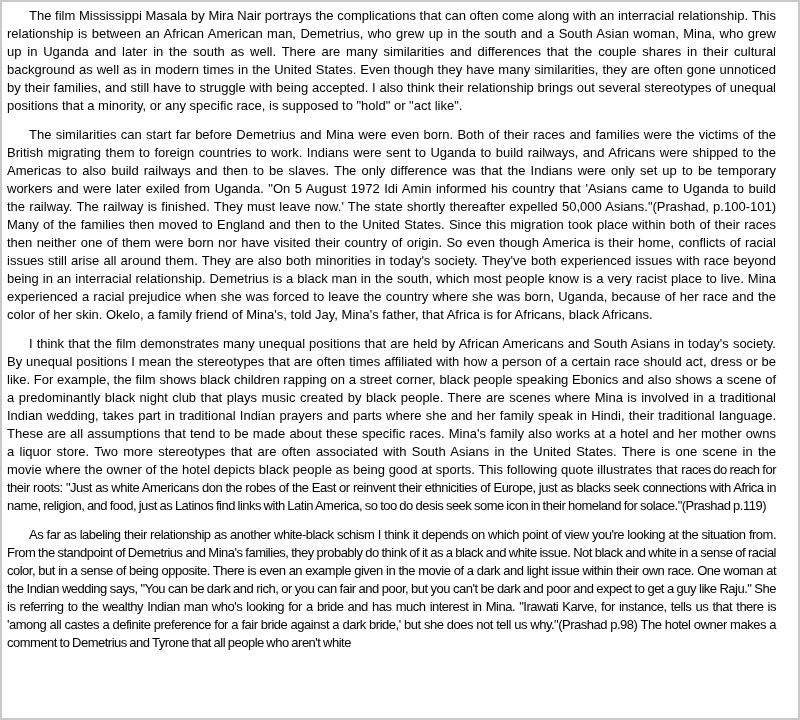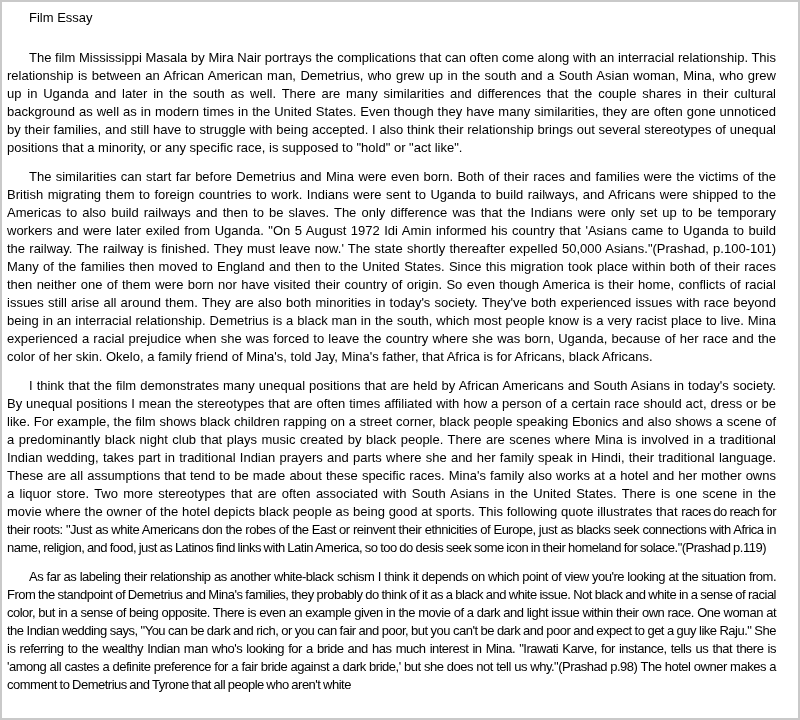--- a/index.html
+++ b/index.html
@@ -33,21 +33,20 @@
   .condensed-run {
     font-stretch: condensed;
     letter-spacing: -0.5px;
     word-spacing: -0.5px;
   }
 </style>
 </head>
 <body>
 
 <div class="page">
-  <div class="doc-title">Film Essay</div>
 
   <div class="doc-body">
     <p class="para">The film Mississippi Masala by Mira Nair portrays the complications that can often come along with an interracial relationship. This relationship is between an African American man, Demetrius, who grew up in the south and a South Asian woman, Mina, who grew up in Uganda and later in the south as well. There are many similarities and differences that the couple shares in their cultural background as well as in modern times in the United States. Even though they have many similarities, they are often gone unnoticed by their families, and still have to struggle with being accepted. I also think their relationship brings out several stereotypes of unequal positions that a minority, or any specific race, is supposed to "hold" or "act like".</p>
 
     <p class="para">The similarities can start far before Demetrius and Mina were even born. Both of their races and families were the victims of the British migrating them to foreign countries to work. Indians were sent to Uganda to build railways, and Africans were shipped to the Americas to also build railways and then to be slaves. The only difference was that the Indians were only set up to be temporary workers and were later exiled from Uganda. "On 5 August 1972 Idi Amin informed his country that 'Asians came to Uganda to build the railway. The railway is finished. They must leave now.' The state shortly thereafter expelled 50,000 Asians."(Prashad, p.100-101) Many of the families then moved to England and then to the United States. Since this migration took place within both of their races then neither one of them were born nor have visited their country of origin. So even though America is their home, conflicts of racial issues still arise all around them. They are also both minorities in today's society. They've both experienced issues with race beyond being in an interracial relationship. Demetrius is a black man in the south, which most people know is a very racist place to live. Mina experienced a racial prejudice when she was forced to leave the country where she was born, Uganda, because of her race and the color of her skin. Okelo, a family friend of Mina's, told Jay, Mina's father, that Africa is for Africans, black Africans.</p>
 
     <p class="para"><span class="normal-run">I think that the film demonstrates many unequal positions that are held by African Americans and South Asians in today's society. By unequal positions I mean the stereotypes that are often times affiliated with how a person of a certain race should act, dress or be like. For example, the film shows black children rapping on a street corner, black people speaking Ebonics and also shows a scene of a predominantly black night club that plays music created by black people. There are scenes where Mina is involved in a traditional Indian wedding, takes part in traditional Indian prayers and parts where she and her family speak in Hindi, their traditional language. These are all assumptions that tend to be made about these specific races. Mina's family also works at a hotel and her mother owns a liquor store. Two more stereotypes that are often associated with South Asians in the United States. There is one scene in the movie where the owner of the hotel depicts black people as being good at sports. This following quote illustrates that </span><span class="condensed-run">races do reach for their roots: "Just as white Americans don the robes of the East or reinvent their ethnicities of Europe, just as blacks seek connections with Africa in name, religion, and food, just as Latinos find links with Latin America, so too do desis seek some icon in their homeland for solace."(Prashad p.119)</span></p>
 
     <p class="para condensed">As far as labeling their relationship as another white-black schism I think it depends on which point of view you're looking at the situation from. From the standpoint of Demetrius and Mina's families, they probably do think of it as a black and white issue. Not black and white in a sense of racial color, but in a sense of being opposite. There is even an example given in the movie of a dark and light issue within their own race. One woman at the Indian wedding says, "You can be dark and rich, or you can fair and poor, but you can't be dark and poor and expect to get a guy like Raju." She is referring to the wealthy Indian man who's looking for a bride and has much interest in Mina. "Irawati Karve, for instance, tells us that there is 'among all castes a definite preference for a fair bride against a dark bride,' but she does not tell us why."(Prashad p.98) The hotel owner makes a comment to Demetrius and Tyrone that all people who aren't white</p>
   </div>

